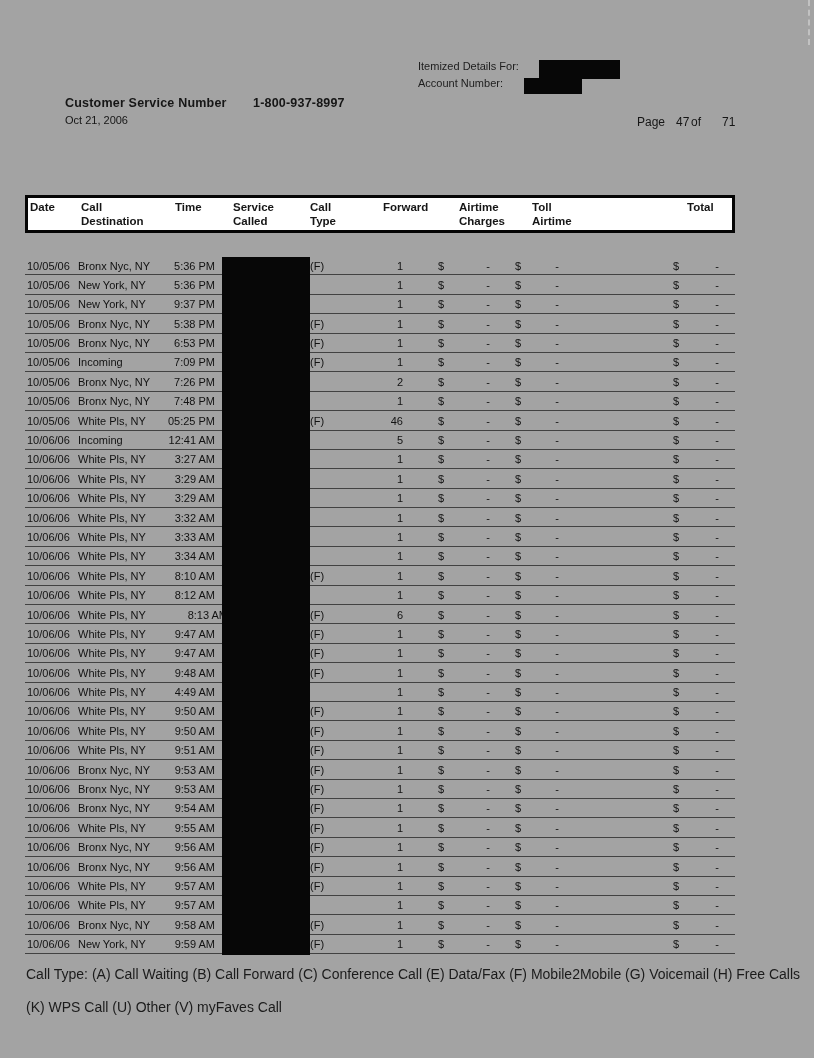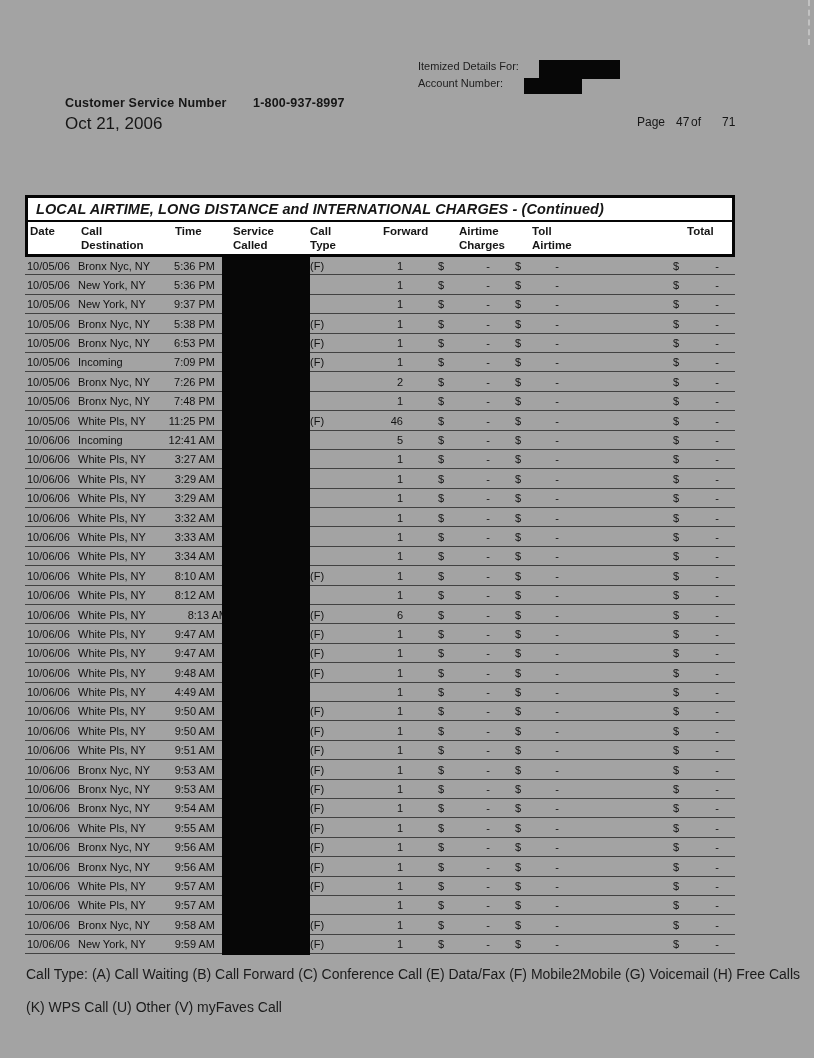--- a/index.html
+++ b/index.html
@@ -7,21 +7,21 @@
     position:relative;width:814px;height:1058px;background:#a3a3a3;
     font-family:"Liberation Sans", sans-serif;color:#161616;overflow:hidden;
     margin:0 auto;
     padding-left:34px;
   }
   .abs{position:absolute;}
   .lbl{font-size:11px;color:#1d1d1d;}
   .redact{background:#070707;}
   
   .cs-label{font-size:12.5px;font-weight:bold;letter-spacing:.2px;}
-  .date-line{font-size:17px;}
+  .date-line{font-size:11px;}
   .page-info{font-size:12px;}
   
   .artifact{border-left:2px dashed #c2c2c2;}
   
   .tbl-top{left:25px;top:195px;width:710px;border:3px solid #050505;box-sizing:border-box;background:#fff;}
   .tbl-title{height:24px;border-bottom:2px solid #050505;display:flex;align-items:center;padding-left:8px;box-sizing:border-box;}
   .tbl-title span{font-size:14.5px;font-weight:bold;font-style:italic;letter-spacing:.1px;white-space:nowrap;}
   .tbl-head{position:relative;height:32px;}
   .hcell{position:absolute;top:3px;font-size:11.5px;font-weight:bold;line-height:13.5px;white-space:pre-line;}
   .tbl-body{left:25px;top:256px;width:710px;}
@@ -45,23 +45,20 @@
   <div class="abs cs-label" style="left:65px;top:96px;">Customer Service Number</div>
   <div class="abs cs-label" style="left:253px;top:96px;">1-800-937-8997</div>
   <div class="abs date-line" style="left:65px;top:114px;">Oct 21, 2006</div>
 
   <div class="abs page-info" style="left:637px;top:115px;">Page</div>
   <div class="abs page-info" style="left:676px;top:115px;">47</div>
   <div class="abs page-info" style="left:691px;top:115px;">of</div>
   <div class="abs page-info" style="left:722px;top:115px;">71</div>
 
   <div class="abs tbl-top">
-    <div class="tbl-title">
-      <span>LOCAL AIRTIME, LONG DISTANCE and INTERNATIONAL CHARGES  - (Continued)</span>
-    </div>
     <div class="tbl-head" id="tbl-head">
         <div class="hcell" style="left: 2px;">Date</div>
         <div class="hcell" style="left: 53px;">Call
 Destination</div>
         <div class="hcell" style="left: 147px;">Time</div>
         <div class="hcell" style="left: 205px;">Service
 Called</div>
         <div class="hcell" style="left: 282px;">Call
 Type</div>
         <div class="hcell" style="left: 355px;">Forward</div>
@@ -222,21 +219,21 @@
           <span>-</span>
         </div>
         <div class="tcell money" style="left: 648px; width: 46px;">
           <span>$</span>
           <span>-</span>
         </div>
       </div>
       <div class="trow">
         <div class="tcell" style="left: 2px; width: 48px;">10/05/06</div>
         <div class="tcell" style="left: 53px; width: 90px;">White Pls, NY</div>
-        <div class="tcell" style="left: 133px; width: 57px; text-align: right;">11:25 PM</div>
+        <div class="tcell" style="left: 133px; width: 57px; text-align: right;">05:25 PM</div>
         <div class="tcell" style="left: 285px; width: 40px;">(F)</div>
         <div class="tcell" style="left: 330px; width: 48px; text-align: right;">46</div>
         <div class="tcell money" style="left: 413px; width: 52px;">
           <span>$</span>
           <span>-</span>
         </div>
         <div class="tcell money" style="left: 490px; width: 44px;">
           <span>$</span>
           <span>-</span>
         </div>

